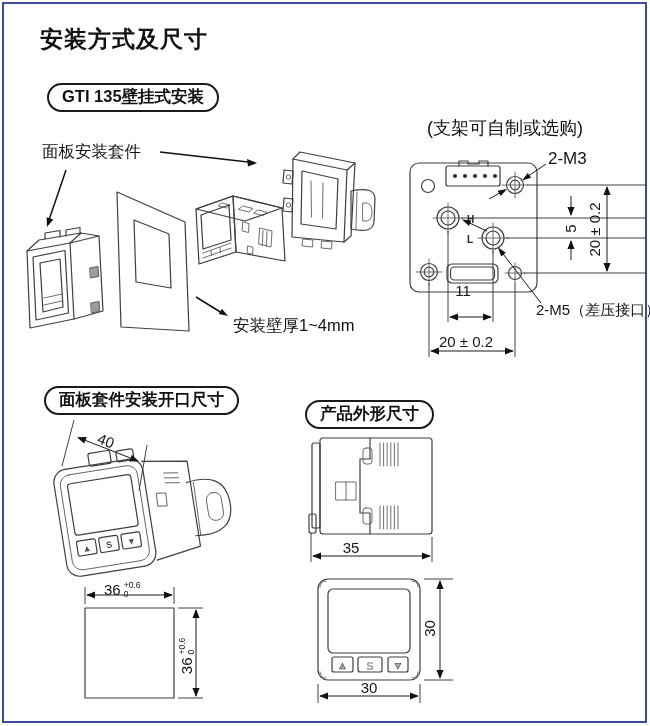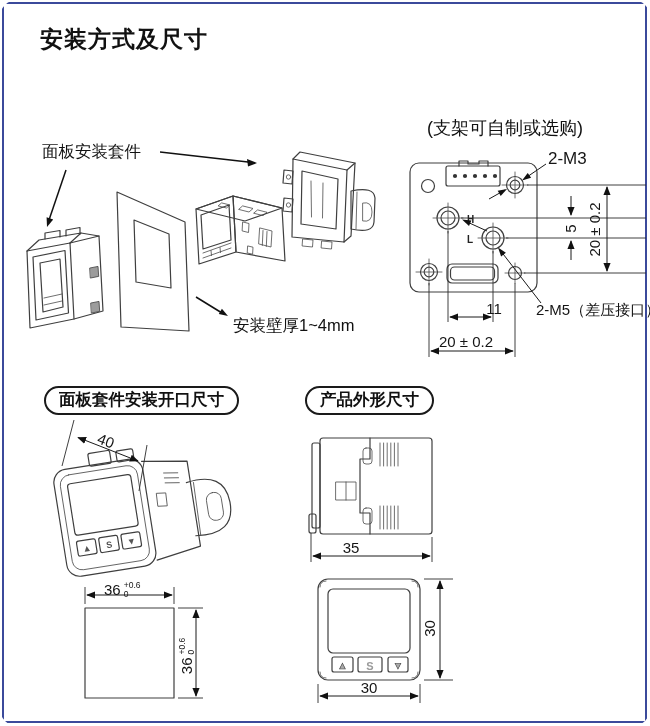--- a/index.html
+++ b/index.html
@@ -1,17 +1,17 @@
 <!DOCTYPE html>
 <html><head>
 <meta charset="utf-8">
 <style>
   html,body{margin:0;padding:0;background:#fff;}
   #canvas{position:relative;width:650px;height:726px;background:#fff;overflow:hidden;
-          font-family:"Liberation Sans","DejaVu Sans",sans-serif;color:#111;border-radius:17px;}
+          font-family:"Liberation Sans","DejaVu Sans",sans-serif;color:#111;}
   .frame{position:absolute;left:2px;top:2px;right:3px;bottom:3px;border:2px solid #3b4a9b;pointer-events:none;}
   .abs{position:absolute;}
   .page-title{font-size:23px;font-weight:bold;letter-spacing:1px;}
   .pill{display:inline-block;border:2px solid #1a1a1a;border-radius:16px;padding:1px 13px 2px 13px;
         font-size:16.5px;font-weight:bold;white-space:nowrap;background:#fff;}
   .lbl{font-size:16.5px;white-space:nowrap;}
   .note{font-size:18px;white-space:nowrap;}
   .dim{position:absolute;font-size:15px;white-space:nowrap;color:#151515;}
   .dim.ctr{text-align:center;}
   .rot-90{transform:rotate(-90deg);}
@@ -29,23 +29,24 @@
   text{font-family:"Liberation Sans","DejaVu Sans",sans-serif;}
 </style>
 </head>
 <body>
 
 <div id="canvas">
   <div class="frame"></div>
 
   <div class="abs page-title" style="left:40px;top:24px;">安装方式及尺寸</div>
 
+  <div class="abs pill" style="left:47px;top:83px;">GTI 135壁挂式安装</div>
   <div class="abs note" style="left:427px;top:116px;">(支架可自制或选购)</div>
   <div class="abs pill" style="left:44px;top:386px;">面板套件安装开口尺寸</div>
-  <div class="abs pill" style="left:305px;top:386px;">产品外形尺寸</div>
+  <div class="abs pill" style="left:305px;top:400px;">产品外形尺寸</div>
 
   <div class="abs lbl" style="left:42px;top:141px;">面板安装套件</div>
   <div class="abs lbl" style="left:233px;top:307px;margin-top:8px;">安装壁厚1~4mm</div>
 
   <svg style="left:15px;top:140px;" width="380" height="235" viewBox="15 140 380 235">
 
     <g>
       <path class="blk" d="M160,152 L248,162"></path>
       <polygon class="ah" points="257,163 247,159 248,166.5"></polygon>
       <path class="blk" d="M66,170 L49,220"></path>
@@ -149,21 +150,21 @@
       <polygon class="ah" points="507,189 500.7,196 497.7,190.8"></polygon>
       <path class="ldr" d="M541,303 L500,250"></path>
       <polygon class="ah" points="498,247.5 505.9,252.8 501.1,256.4"></polygon>
       <path class="ldr" d="M487,231 L465,221"></path>
       <polygon class="ah" points="462,219.6 471.4,220.6 469,226"></polygon>
     </g>
   </svg>
   <div class="dim" style="left:548px;top:149px;font-size:17px;">2-M3</div>
   <div class="dim ctr rot-90" style="left:560px;top:220px;width:20px;">5</div>
   <div class="dim ctr rot-90" style="left:561px;top:221px;width:66px;">20 ± 0.2</div>
-  <div class="dim ctr" style="left:450px;top:300px;width:26px;padding-left:31px;">11</div>
+  <div class="dim ctr" style="left:450px;top:282px;width:26px;">11</div>
   <div class="dim ctr" style="left:433px;top:333px;width:66px;">20 ± 0.2</div>
   <div class="dim" style="left:536px;top:301px;">2-M5（差压接口）</div>
 
   <svg style="left:30px;top:415px;" width="215" height="172" viewBox="30 415 215 172">
     <g class="draw" transform="rotate(-9 115 505)">
       <rect x="58" y="462" width="90" height="108" rx="13"></rect>
       <rect x="64" y="468" width="78" height="96" rx="10" class="thin"></rect>
       <rect x="71" y="477" width="64" height="52" rx="3"></rect>
       <rect x="71" y="535" width="19" height="15" rx="2"></rect>
       <rect x="93.5" y="535" width="19" height="15" rx="2"></rect>

